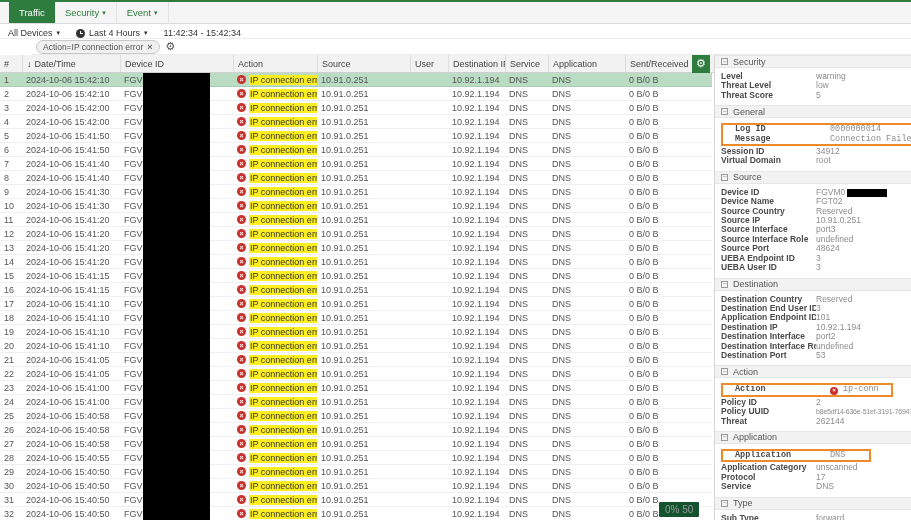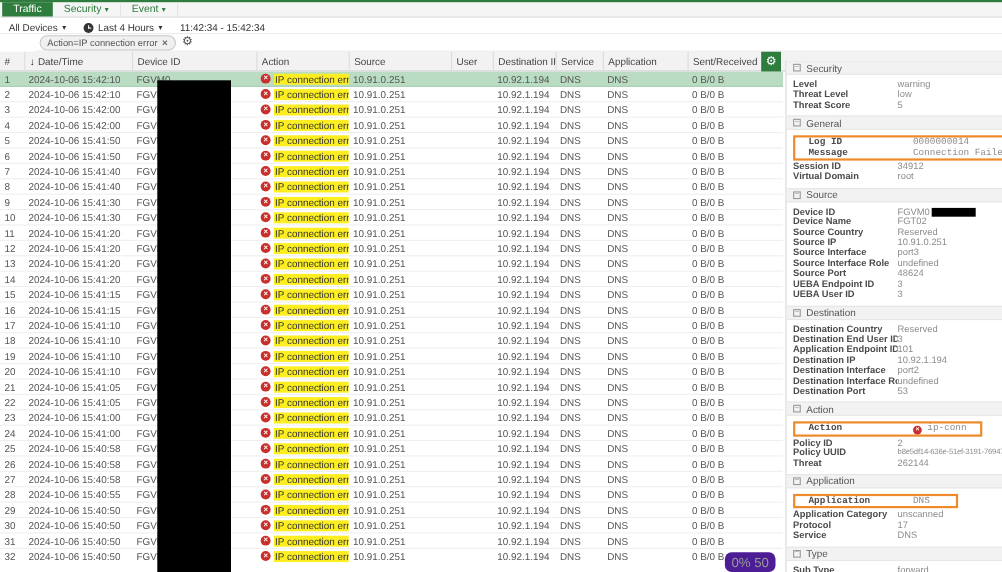--- a/index.html
+++ b/index.html
@@ -1,22 +1,22 @@
 <!DOCTYPE html>
 <html><head>
 <meta charset="utf-8">
 <style>
   * { margin:0; padding:0; box-sizing:border-box; }
   body { background:#fff; }
   .app { position:relative; width:911px; height:520px; overflow:hidden;
          font-family:"Liberation Sans", sans-serif; background:#fff; color:#555; }
 
   
-  .tabbar { height:16px; background:#f5f5f5; border-top:2px solid #2e7d3e;
-            border-bottom:1px solid #dcdcdc; display:flex; padding-left:2px; }
+  .tabbar { height:24px; background:#f5f5f5; border-top:2px solid #2e7d3e;
+            border-bottom:1px solid #dcdcdc; display:flex; padding-left:9px; }
   .tab { display:flex; align-items:center; gap:3px; padding:0 10px; font-size:9.5px;
          color:#2e7d3e; border-right:1px solid #e3e3e3; cursor:pointer; }
   .tab.active { background:#2e7d3e; color:#fff; border-right:none; }
   .caret { font-size:7px; }
 
   
   .toolbar { height:15px; display:flex; align-items:flex-end; gap:16px; padding-left:8px;
              border-bottom:1px solid #ececec; font-size:9px; color:#333; }
   .tb-item { display:flex; align-items:center; gap:4px; }
   .clock { width:9px; height:9px; border-radius:50%; background:#333; position:relative; flex:none; }
@@ -49,22 +49,22 @@
         color:#555; align-items:center; cursor:pointer; }
   .tr.selected { background:#b9dcc3; border-bottom-color:#a8cfb4; }
   .td { padding-left:4px; white-space:nowrap; overflow:hidden; height:100%;
         display:flex; align-items:center; }
   .err { display:inline-flex; width:9px; height:9px; border-radius:50%; background:#c9302c;
          color:#fff; font-size:7px; align-items:center; justify-content:center;
          margin-right:3px; flex:none; font-weight:bold; }
   .yel { background:#fcee21; padding:0 1px; color:#333; }
 
   .redaction-table { position:absolute; left:143px; top:73px; width:67px; height:447px; background:#000; }
-  .badge { position:absolute; left:659px; top:502px; background:#4c1d95; border-radius:6px;
-           color:#999; font-size:12px; padding:2px 6px; }
+  .badge { position:absolute; left:659px; top:502px; background:#14532d; border-radius:1px;
+           color:#999; font-size:10px; padding:2px 6px; }
 
   
   .panel { position:absolute; left:714px; top:55px; width:197px; height:465px;
            border-left:1px solid #d6d6d6; overflow:hidden; background:#fff; }
   .sec-h { height:13px; background:#f2f2f2; border-top:1px solid #e6e6e6;
            border-bottom:1px solid #e6e6e6; display:flex; align-items:center; gap:5px;
            padding-left:6px; font-size:9px; color:#555; cursor:pointer; }
   .col-ico { width:7px; height:7px; border:1px solid #999; display:inline-flex; flex:none;
              align-items:center; justify-content:center; font-size:7px; line-height:6px; color:#999; }
   .sec-b { padding:4px 6px 5px; }

